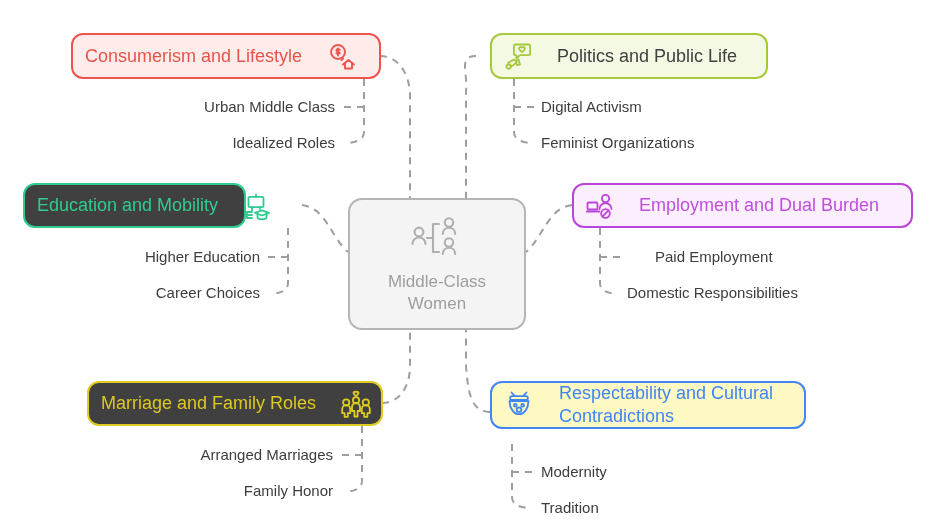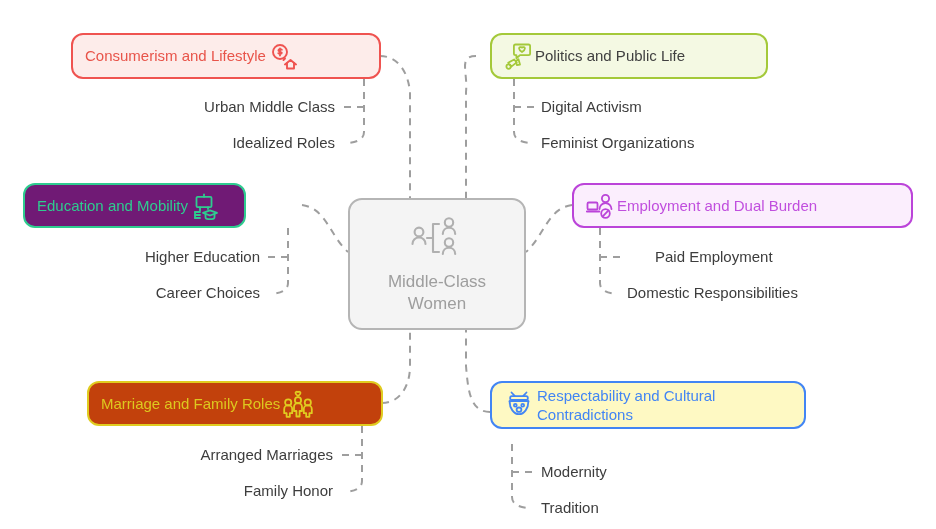--- a/index.html
+++ b/index.html
@@ -12,22 +12,22 @@
   #stage{position:relative;width:936px;height:529px;}
   svg#links{position:absolute;left:0;top:0;width:936px;height:529px;pointer-events:none;}
 
   .node{
     position:absolute;
     box-sizing:border-box;
     border-radius:12px;
     border-width:2px;border-style:solid;
     display:flex;align-items:center;
     padding:0 12px;
-    gap:3px;
-    font-size:15px;
+    gap:25px;
+    font-size:18px;
     line-height:1.15;
     white-space:nowrap;
   }
   .node .ico{flex:0 0 auto;display:flex;align-items:center;justify-content:center;}
   .node .lbl{flex:0 0 auto;}
 
   
   #central{
     position:absolute;
     left:348px;top:198px;width:178px;height:132px;
@@ -132,21 +132,21 @@
         <path d="M11.5,2.5 h13 a1.6,1.6 0 0 1 1.6,1.6 v7.4 a1.6,1.6 0 0 1 -1.6,1.6 h-8.5 l-3.6,3.1 v-3.1 h-0.9 a1.6,1.6 0 0 1 -1.6,-1.6 v-7.4 a1.6,1.6 0 0 1 1.6,-1.6 z"></path>
         <path d="M18,5.6 c1.1-1.1 2.9-0.4 2.9,1 c0,1.6-2.9,3.4-2.9,3.4 s-2.9-1.8-2.9-3.4 c0-1.4 1.8-2.1 2.9-1 z"></path>
         <path d="M10.2,17.5 l-6,3.2 l3.1,3.9 l5.4-4.2 z"></path>
         <path d="M11.8,19.2 l2.6-2.1 l1.6,5.5 l-3,0.6 z"></path>
         <circle cx="4.6" cy="24.6" r="2.2"></circle>
       </svg>
     </span>
     <span class="lbl">Politics and Public Life</span>
   </div>
 
-  <div class="node" style="left:23px;top:183px;width:223px;height:45px;border-color:#2ecc8f;background:#701a75;color:#2ecc8f;">
+  <div class="node" style="left:23px;top:183px;width:223px;height:45px;border-color:#2ecc8f;background:#404040;color:#2ecc8f;">
     <span class="lbl">Education and Mobility</span>
     <span class="ico">
       <svg width="28" height="28" viewBox="0 0 28 28" fill="none" stroke="#2ecc8f" stroke-width="1.8" stroke-linecap="round" stroke-linejoin="round">
         <path d="M13,2.5 v2.4"></path>
         <rect x="5.5" y="4.9" width="15" height="10.2" rx="1.2"></rect>
         <path d="M9,15.1 v3.3 M17,15.1 v2"></path>
         <path d="M4,20 h5 M4,23 h5 M4,26 h5"></path>
         <path d="M4,20 v6"></path>
         <path d="M19,18.3 l7,2.6 l-7,2.6 l-7,-2.6 z"></path>
         <path d="M14.5,22 v3.2 c0,1.2 2,2 4.5,2 s4.5,-0.8 4.5,-2 v-3.2"></path>
@@ -161,21 +161,21 @@
         <path d="M13.5,17 c0-3.3 2.7-6 6-6 s6,2.7 6,6"></path>
         <rect x="1.5" y="10.5" width="10" height="7" rx="1.3"></rect>
         <path d="M0.8,19.5 h12.5"></path>
         <circle cx="19.5" cy="21.5" r="4.3"></circle>
         <path d="M16.5,24.6 l6,-6.2"></path>
       </svg>
     </span>
     <span class="lbl">Employment and Dual Burden</span>
   </div>
 
-  <div class="node" style="left:87px;top:381px;width:296px;height:45px;border-color:#e0cc20;background:#c2410c;color:#ddc81f;">
+  <div class="node" style="left:87px;top:381px;width:296px;height:45px;border-color:#e0cc20;background:#404040;color:#ddc81f;">
     <span class="lbl">Marriage and Family Roles</span>
     <span class="ico">
       <svg width="30" height="28" viewBox="0 0 30 28" fill="none" stroke="#e0cc20" stroke-width="1.8" stroke-linecap="round" stroke-linejoin="round">
         <path d="M15,2.2 c0.9-1 2.5-0.4 2.5,0.8 c0,1.4-2.5,2.9-2.5,2.9 s-2.5,-1.5 -2.5,-2.9 c0-1.2 1.6,-1.8 2.5,-0.8 z"></path>
         <circle cx="15" cy="10.2" r="3.1"></circle>
         <path d="M11,17 c0-2.4 1.8-4 4-4 s4,1.6 4,4 v4 h-2.4 v5.5 h-3.2 v-5.5 h-2.4 z"></path>
         <circle cx="5.2" cy="12.4" r="3.1"></circle>
         <path d="M1.2,19.2 c0-2.4 1.8-4 4-4 s4,1.6 4,4 v4 h-2.4 v3.6 h-3.2 v-3.6 h-2.4 z"></path>
         <circle cx="24.8" cy="12.4" r="3.1"></circle>
         <path d="M20.8,19.2 c0-2.4 1.8-4 4-4 s4,1.6 4,4 v4 h-2.4 v3.6 h-3.2 v-3.6 h-2.4 z"></path>

